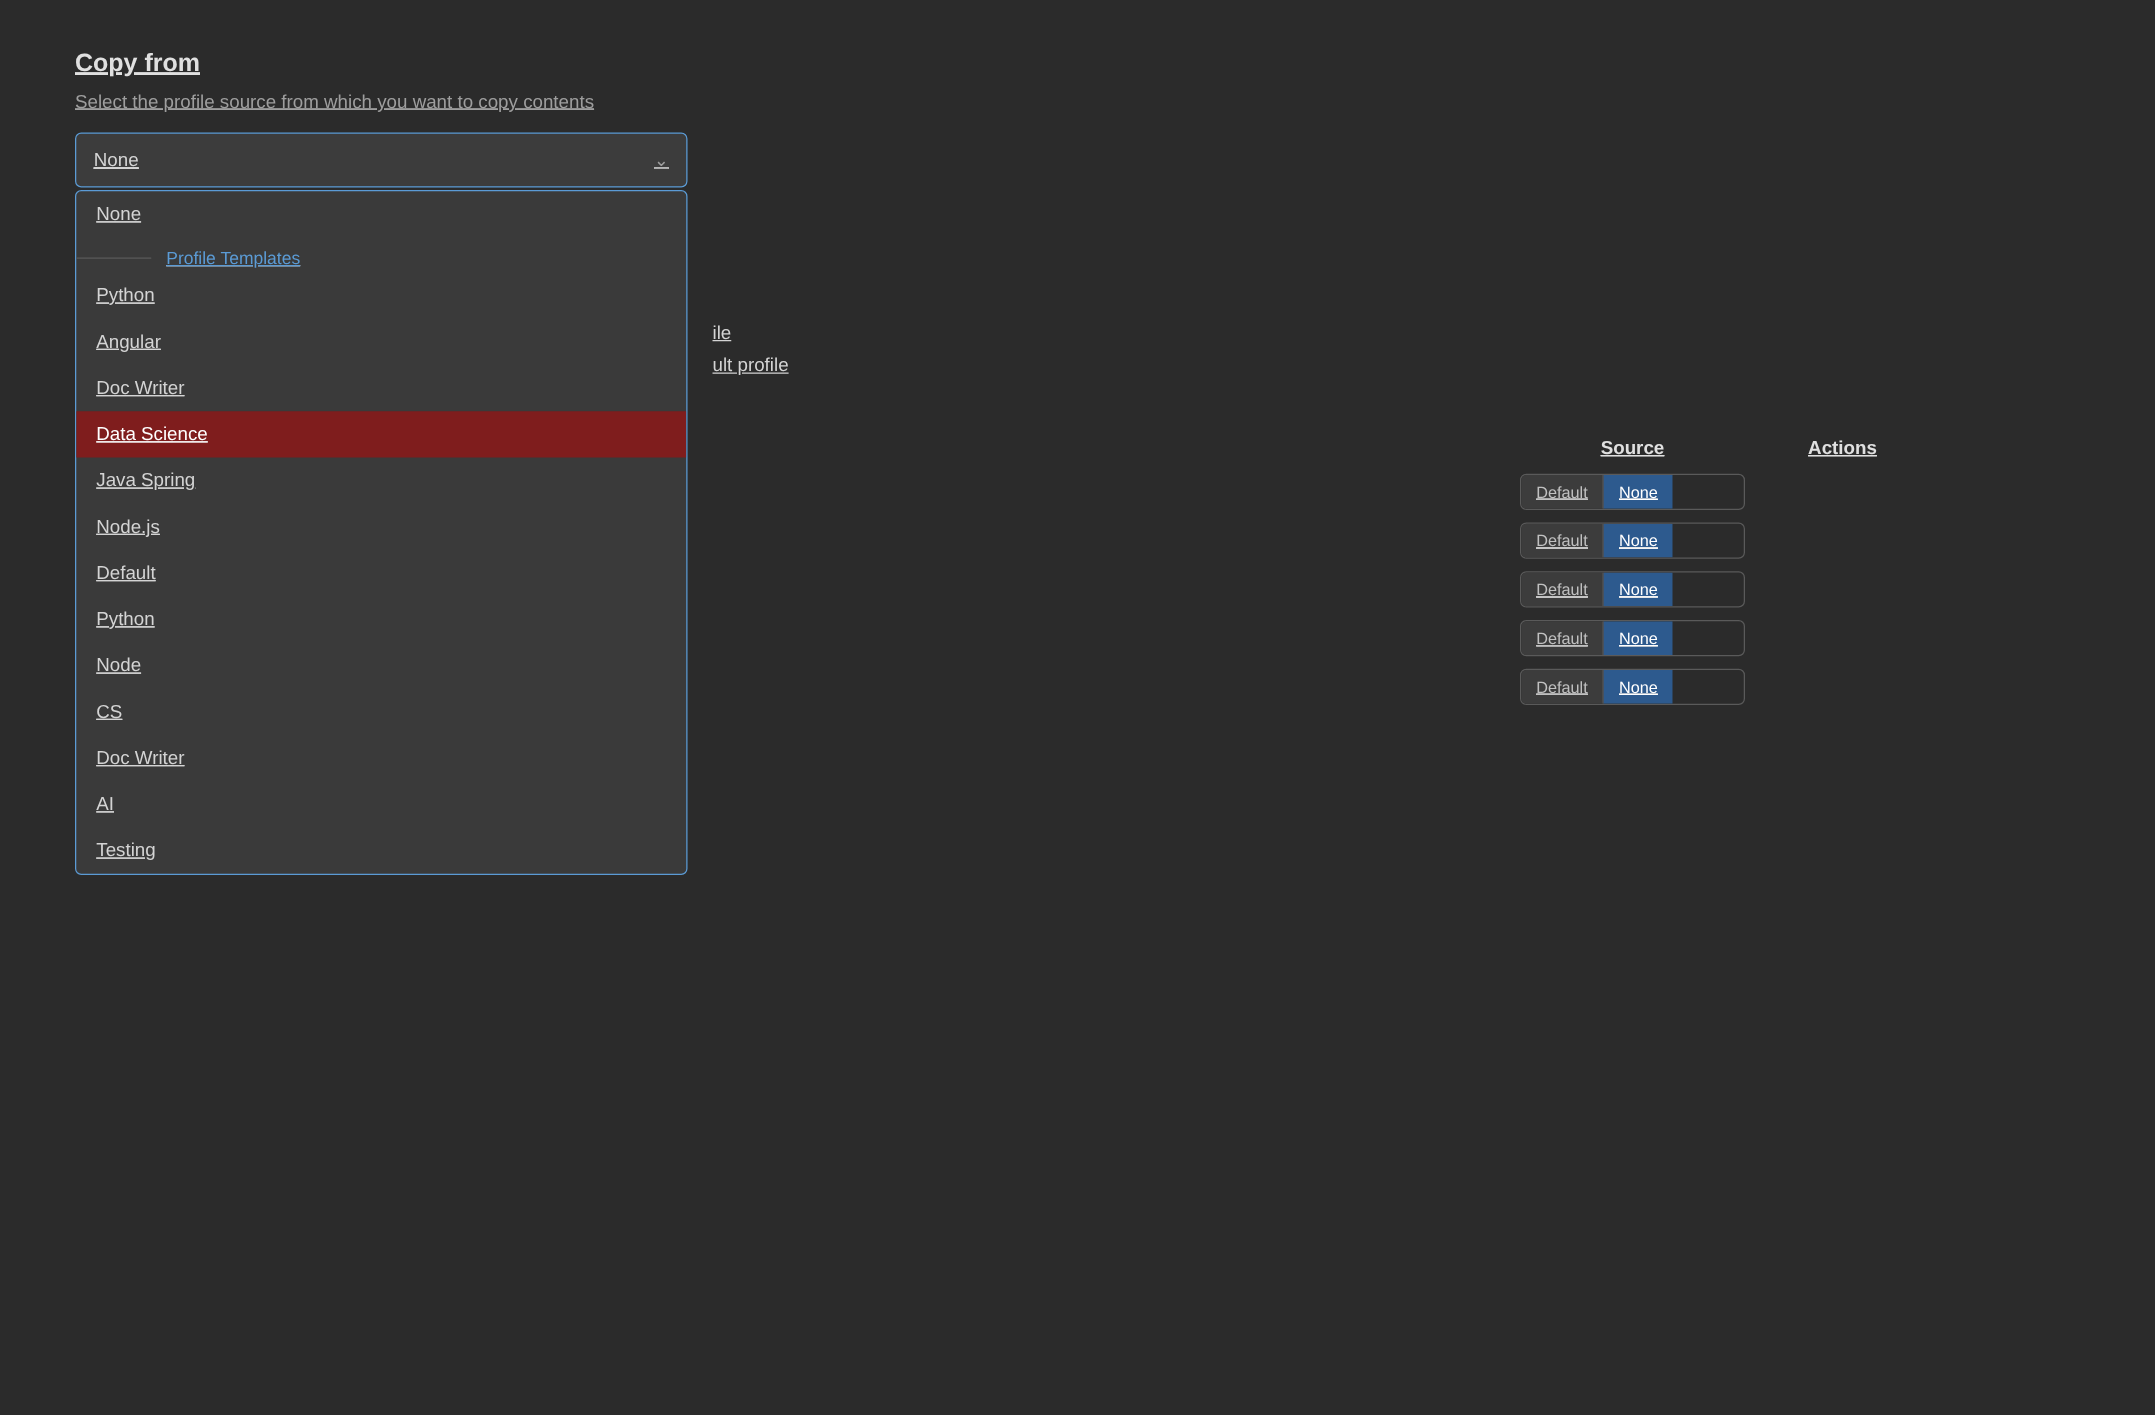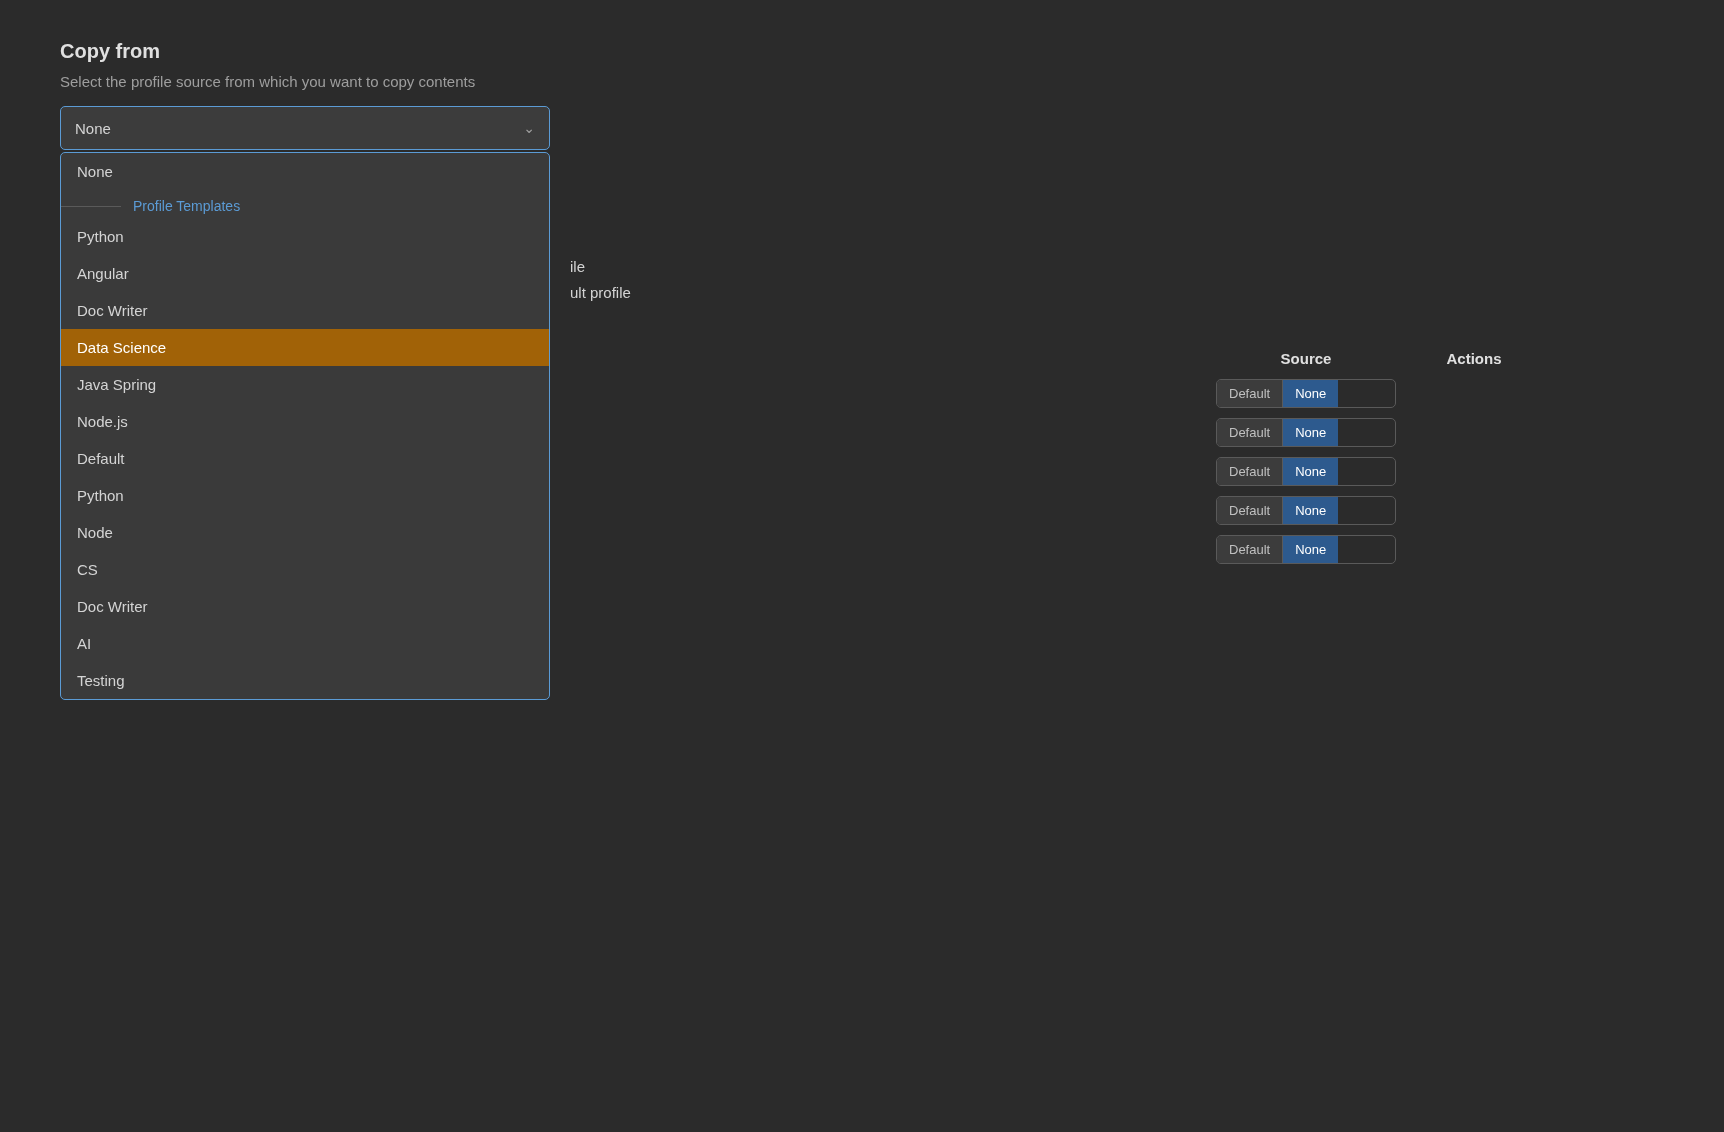--- a/index.html
+++ b/index.html
@@ -1,18 +1,19 @@
 <!DOCTYPE html>
 <html><head>
   <meta charset="utf-8">
   <style>
     * {
       box-sizing: border-box;
       margin: 0;
       padding: 0;
+      text-decoration: underline;
     }
 
     body {
       width: 1724px;
       height: 1132px;
       background-color: #2b2b2b;
       font-family: -apple-system, BlinkMacSystemFont, 'Segoe UI', sans-serif;
       color: #d4d4d4;
       overflow: hidden;
       position: relative;
@@ -76,21 +77,21 @@
     }
 
     .dropdown-item {
       padding: 10px 16px;
       font-size: 15px;
       color: #d4d4d4;
       cursor: pointer;
     }
 
     .dropdown-item.selected {
-      background-color: #a16207;
+      background-color: #7f1d1d;
       color: #ffffff;
       font-weight: 500;
     }
 
     .dropdown-section-divider {
       display: flex;
       align-items: center;
       padding: 8px 16px 4px 0;
       gap: 12px;
     }

